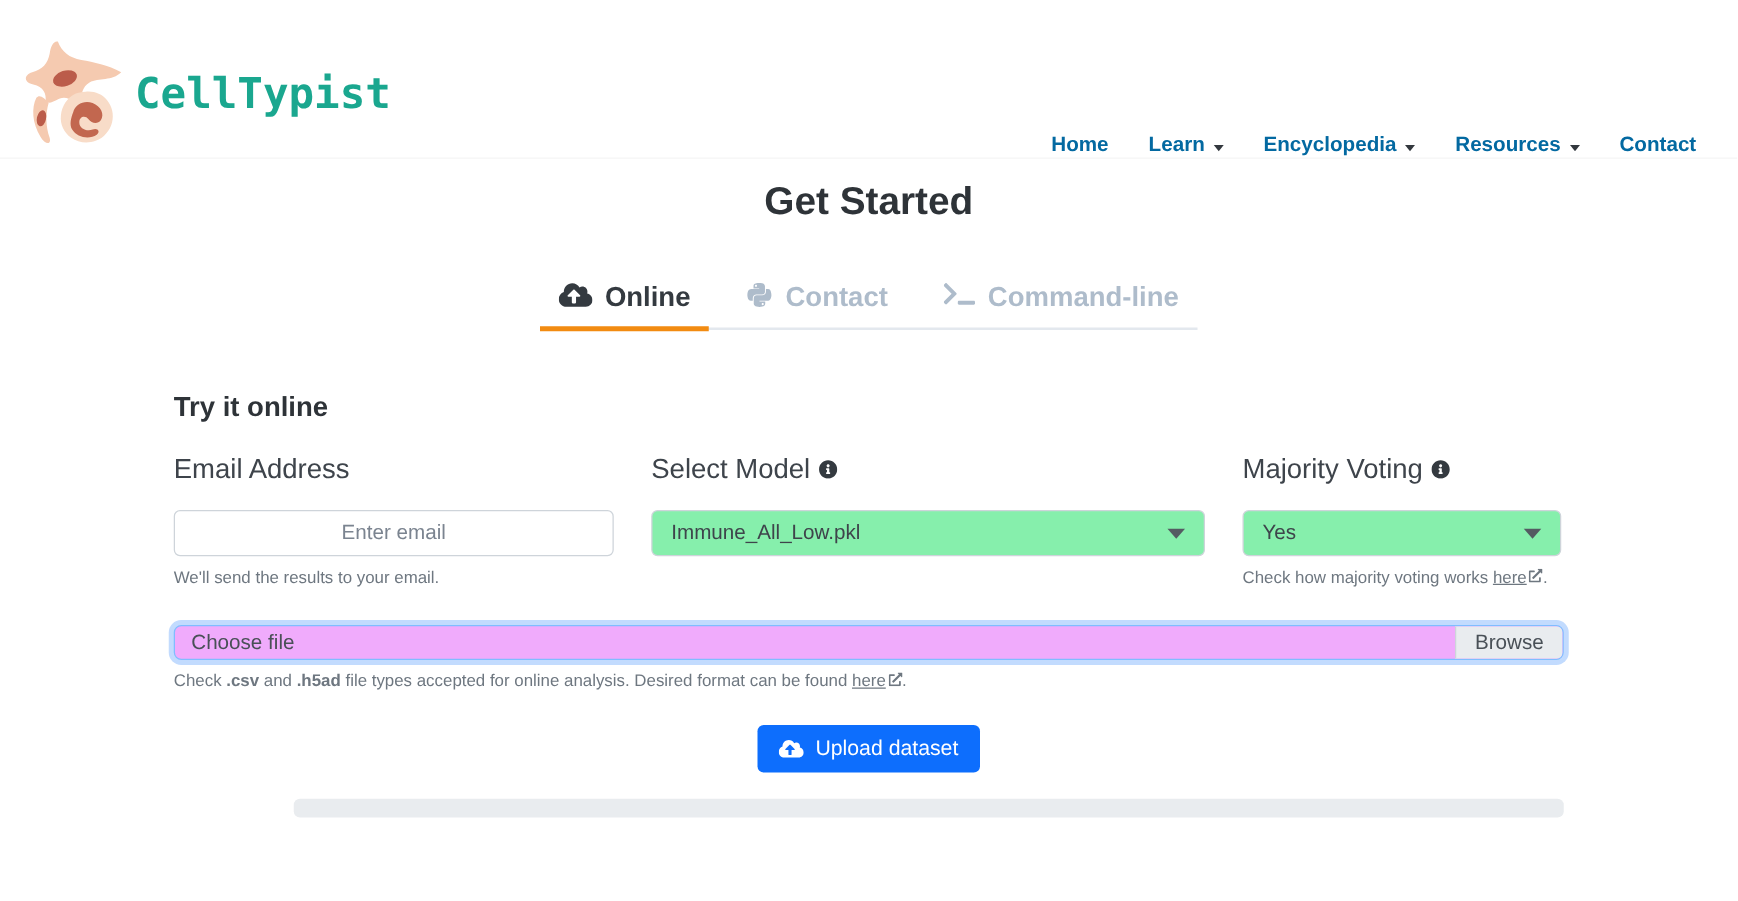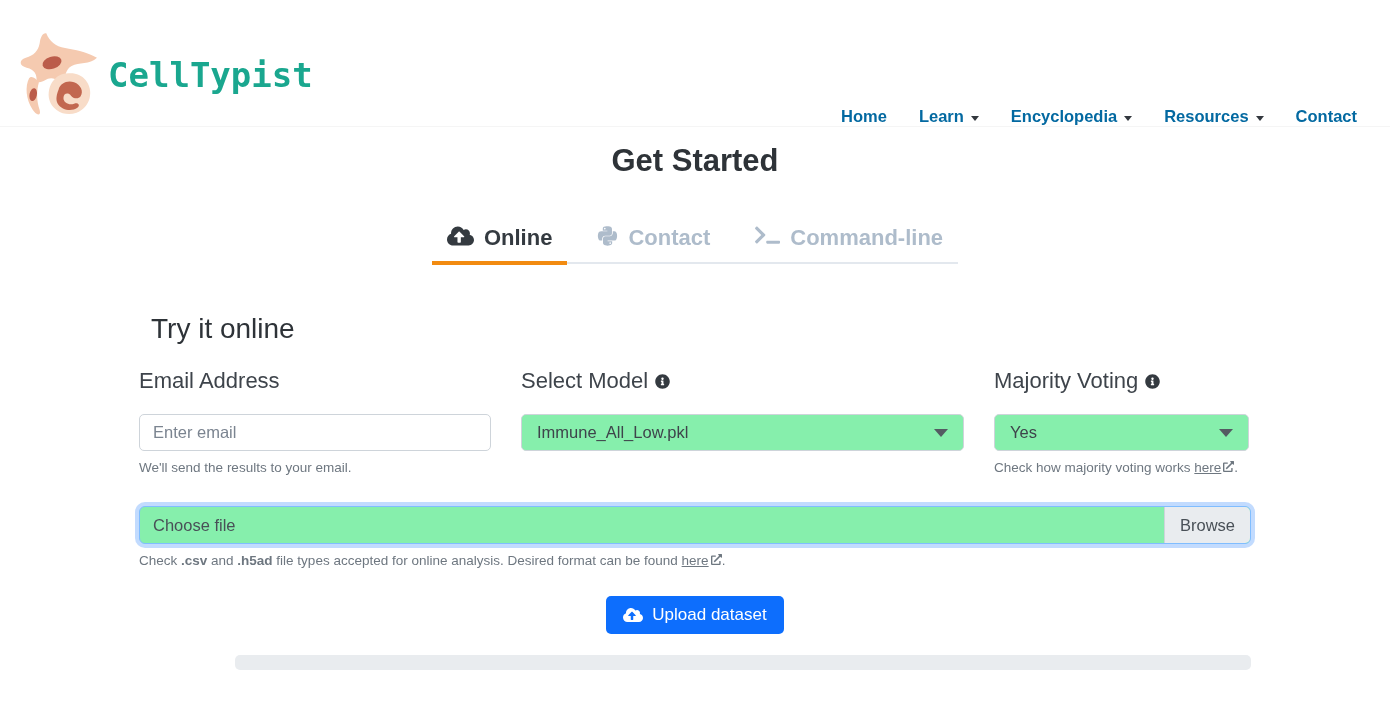--- a/index.html
+++ b/index.html
@@ -55,52 +55,52 @@
     padding:0 15px 11px;cursor:pointer;white-space:nowrap;
   }
   .tab svg{fill:currentColor;display:block;}
   .tab.active{color:#343a40;}
   .tab.active::after{
     content:"";position:absolute;left:0;right:0;bottom:-3px;height:4px;
     background:var(--accent-orange);
   }
   
   .try-section{margin-top:49px;}
-  .try-title{font-size:28px;font-weight:400;margin:0 12px 23px;color:var(--text-dark);}
+  .try-title{font-size:22px;font-weight:700;margin:0 0 23px;color:var(--text-dark);}
   .form-row{display:flex;gap:30px;}
   .col-email{width:352px;}
   .col-model{width:443px;}
   .col-voting{width:255px;}
   .field-label{
     display:flex;align-items:center;gap:7px;font-size:22px;color:var(--text-label);
     margin-bottom:20px;
   }
   .info-icon svg{width:15px;height:15px;fill:#343a40;display:block;}
   .text-input{
     width:100%;height:37px;border:1px solid var(--input-border);border-radius:5px;
-    padding:0 13px;font-size:16.5px;color:#0f172a;font-family:inherit;outline:none;
+    padding:0 13px;font-size:16.5px;color:#0f172a;font-family:inherit;outline:none;text-align:center;
   }
   .text-input::placeholder{color:#7b8490;}
   .select{
     height:37px;border:1px solid var(--input-border);border-radius:5px;background:#86efac;
     display:flex;align-items:center;justify-content:space-between;
     padding:2px 15px;font-size:16.5px;color:var(--text-label);cursor:pointer;
   }
   .select-caret{
     width:0;height:0;border-left:7px solid transparent;border-right:7px solid transparent;
     border-top:8px solid #545b62;
   }
   .help{margin-top:8px;font-size:13.5px;color:var(--text-help);line-height:1.35;}
   .help a{color:var(--text-help);text-decoration:underline;cursor:pointer;}
   .ext-icon svg{width:11px;height:11px;fill:var(--text-help);margin-left:2px;display:inline-block;}
   .help b{font-weight:700;}
   
   .file-row{margin-top:29px;}
   .file-input{
-    display:flex;align-items:stretch;height:38px;background:#86efac;
+    display:flex;align-items:stretch;height:28px;background:#f0abfc;
     border:1px solid var(--focus-border);border-radius:6px;overflow:hidden;
     box-shadow:0 0 0 4px rgba(13,110,253,0.25);cursor:pointer;
   }
   .file-text{flex:1;display:flex;align-items:center;padding:0 13px;font-size:16.5px;color:#495057;}
   .browse{
     display:flex;align-items:center;padding:0 15px;background:#e9ecef;
     border-left:1px solid var(--input-border);font-size:16.5px;color:#495057;cursor:pointer;
   }
   
   .upload-wrap{display:flex;justify-content:center;margin-top:26px;}

